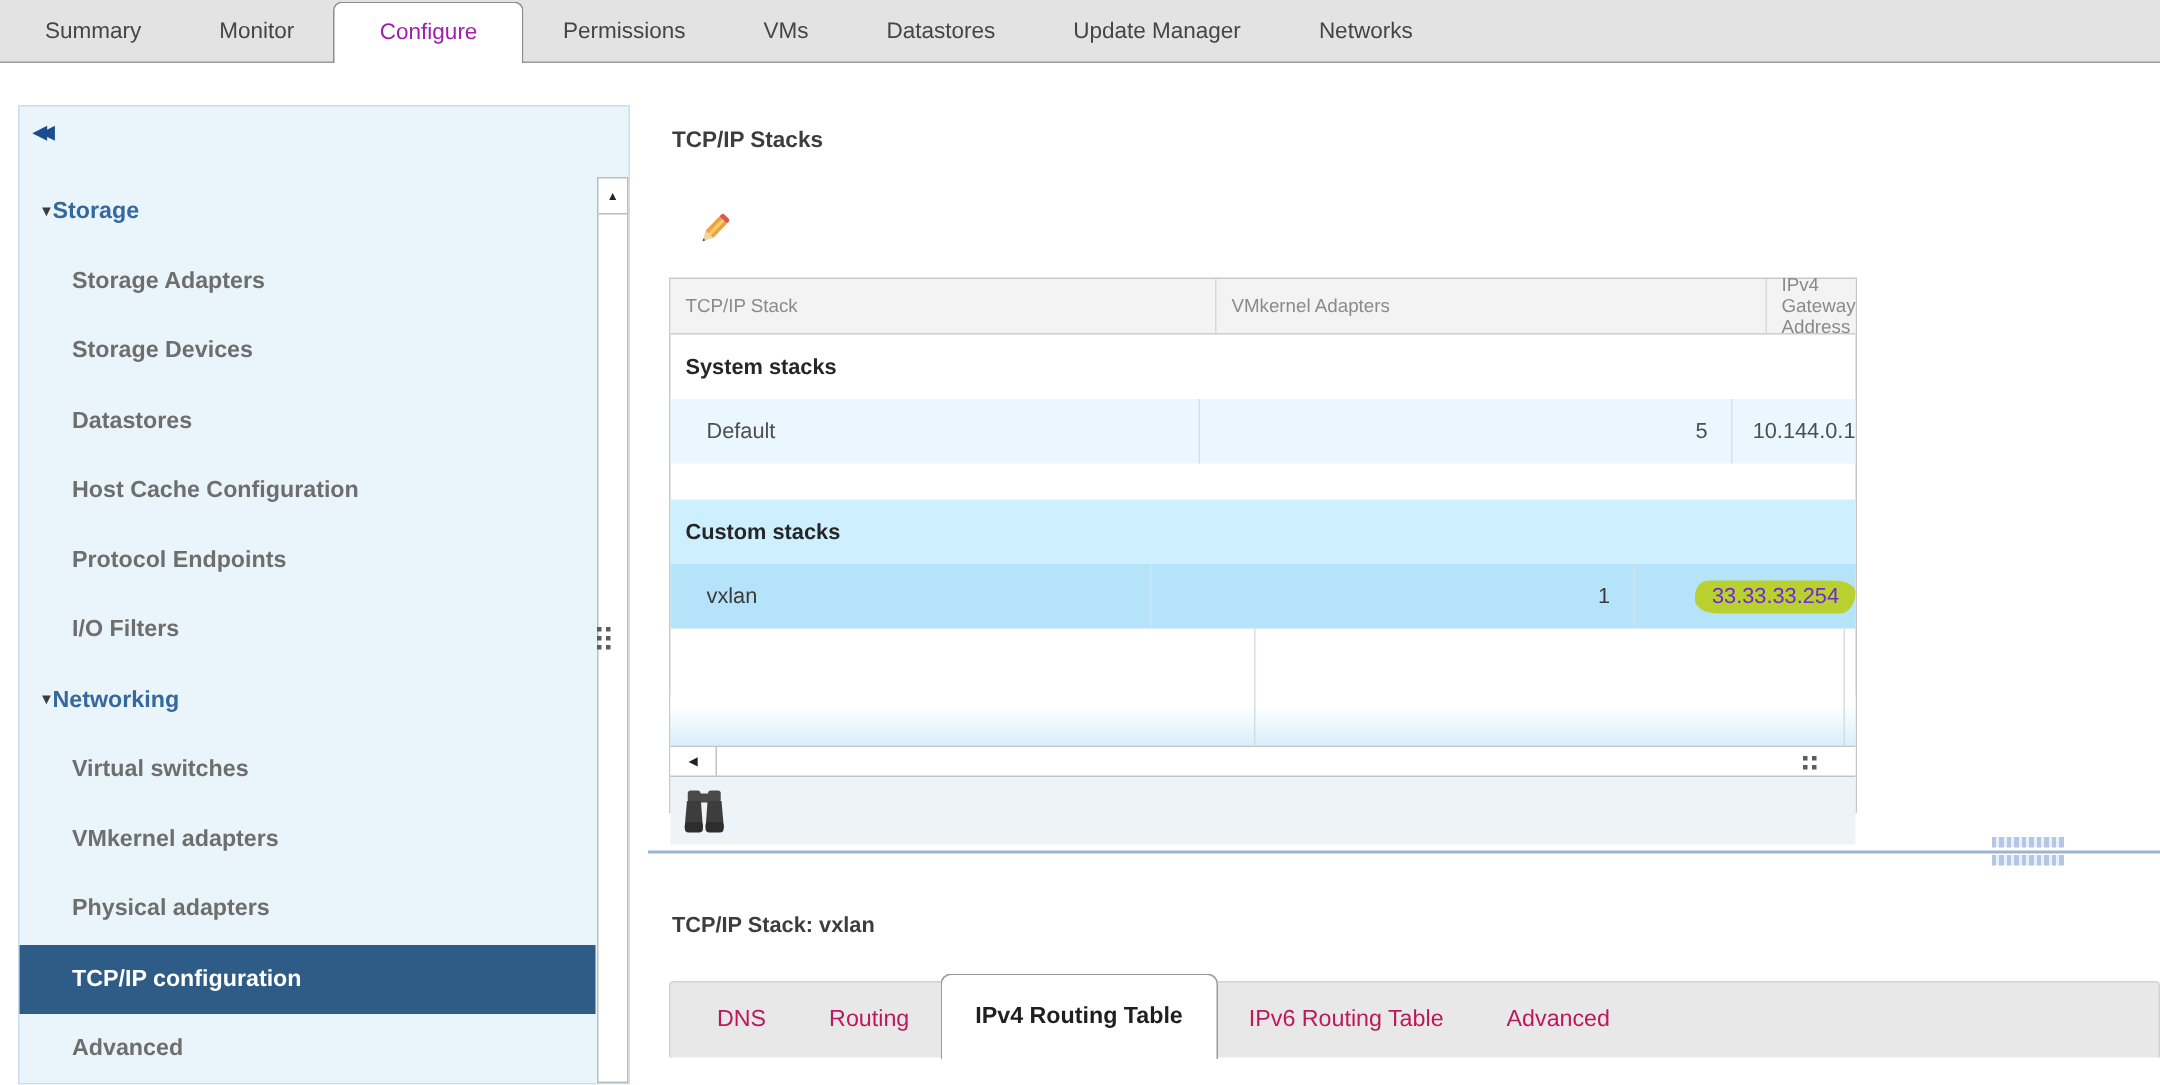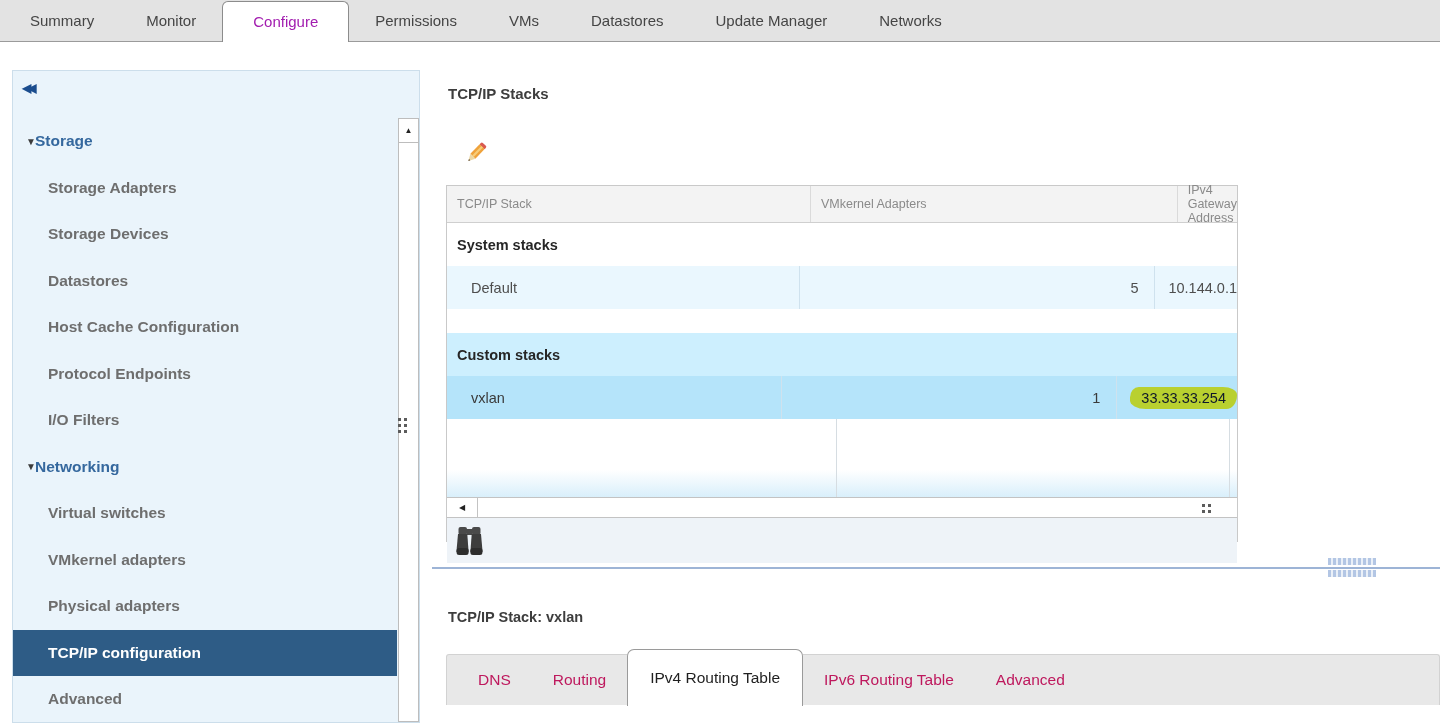--- a/index.html
+++ b/index.html
@@ -52,22 +52,22 @@
               font-size:14.5px; color:#262626; padding-left:10px; }
   .grouprow.custom { background:#cdeffe;margin-top:24px; }
   .datarow { height:43px; display:flex; cursor:pointer; }
   .datarow.sysrow { background:#eaf7fe; }
   .datarow.selrow { background:#b5e4fa; }
   .cell { display:flex; align-items:center; font-size:14.5px; color:#4e4e4e; }
   .c1 { width:389px; padding-left:24px; }
   .c2 { width:393px; justify-content:flex-end; padding-right:16px; border-left:1px solid #cfe2ee; }
   .c3 { flex:1; padding-left:13px; border-left:1px solid #cfe2ee; }
   .selrow .cell, .selrow .c2 { color:#3a3a3a; }
-  .marker { background:#b9d02f; padding:3px 11px; color:#0f172a;
-            border-radius:10px 16px 12px 18px / 12px 9px 16px 10px; }
+  .marker { background:#b9d02f; padding:3px 11px; color:#6d28d9;
+            border-radius:10px 16px 12px 18px / 12px 9px 16px 10px;margin-left:27px; }
   .emptyrow { height:44px; display:flex; }
   .fadebar { height:34px; display:flex;
              background:linear-gradient(#ffffff 20%, #d9effb 100%); }
   .ec2 { width:393px; border-left:1px solid #d6dde2; margin-left:389px; }
   .ec3 { flex:1; border-left:1px solid #d6dde2; }
   .hscroll { height:21px; border-top:1px solid #c3c3c3; border-bottom:1px solid #c3c3c3;
              background:#fff; position:relative; display:flex; }
   .hscroll-left { width:31px; border-right:1px solid #c3c3c3; display:flex;
                   align-items:center; justify-content:center; font-size:8px; color:#222; cursor:pointer; }
   .grip-dots-h { position:absolute; left:755px; top:6px; width:15px; height:10px; cursor:pointer; }
@@ -86,21 +86,21 @@
 
   
   .detail-title { position:absolute; left:448px; top:609px; font-size:14.5px;
                   font-weight:bold; color:#3d3d3d; }
   .tabbar { position:absolute; left:446px; top:654px; width:994px; height:51px;
             background:#e8e8e8; border:1px solid #d2d2d2; border-bottom:none;
             border-radius:3px 3px 0 0; display:flex; align-items:flex-end; padding-left:10px; }
   .btab { font-size:15.5px; color:#be185d; line-height:50px; padding:0 21px;
           white-space:nowrap; cursor:pointer; }
   .btab.active { background:#fff; border:1px solid #9a9a9a; border-bottom:none;
-                 border-radius:7px 7px 0 0; font-weight:normal; color:#1f1f1f;
+                 border-radius:7px 7px 0 0; font-weight:bold; color:#1f1f1f;
                  height:57px; line-height:55px; margin-bottom:-1px; padding:0 22px;
                  position:relative; z-index:2; }
 </style>
 </head>
 <body>
 
 <div class="topbar">
   <div class="toptab">Summary</div>
   <div class="toptab">Monitor</div>
   <div class="toptab active">Configure</div>

